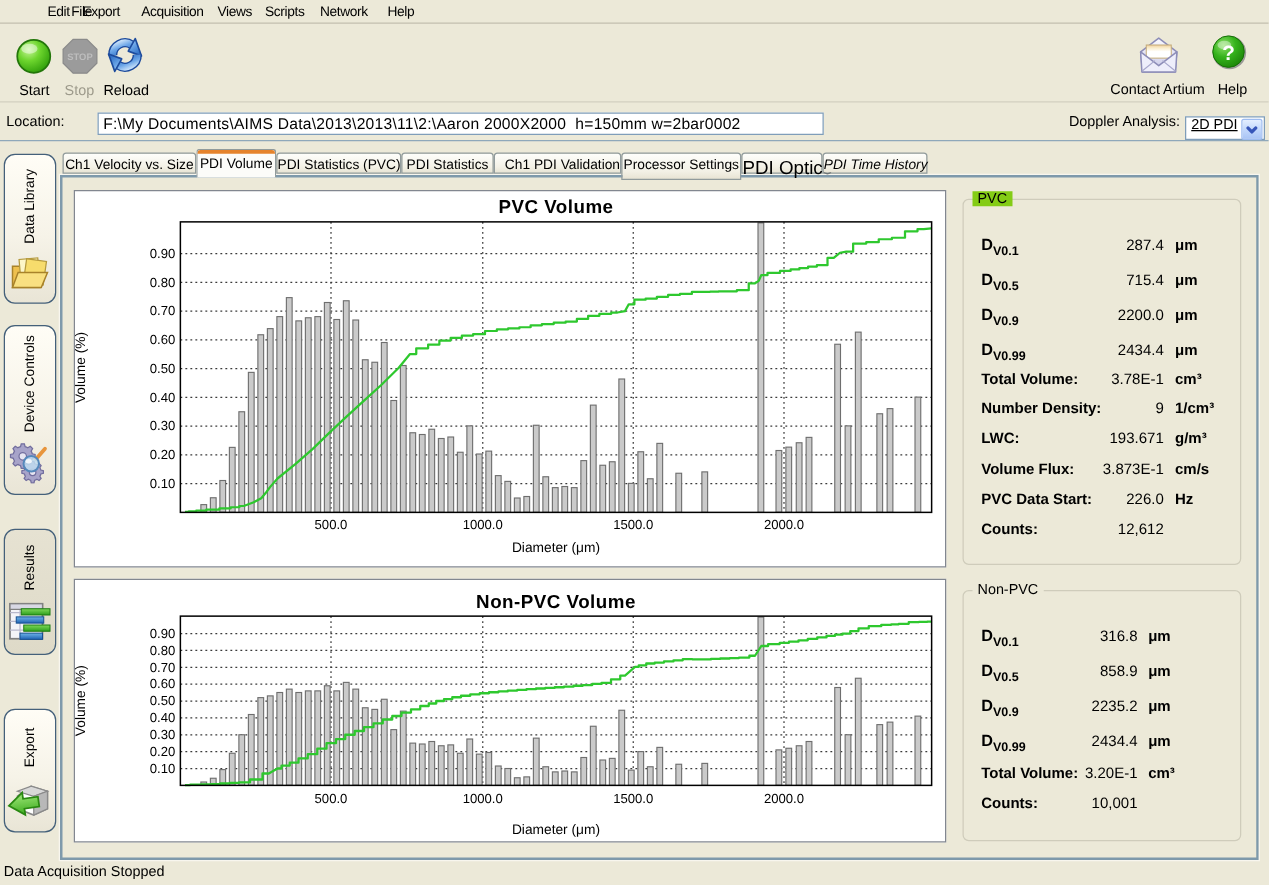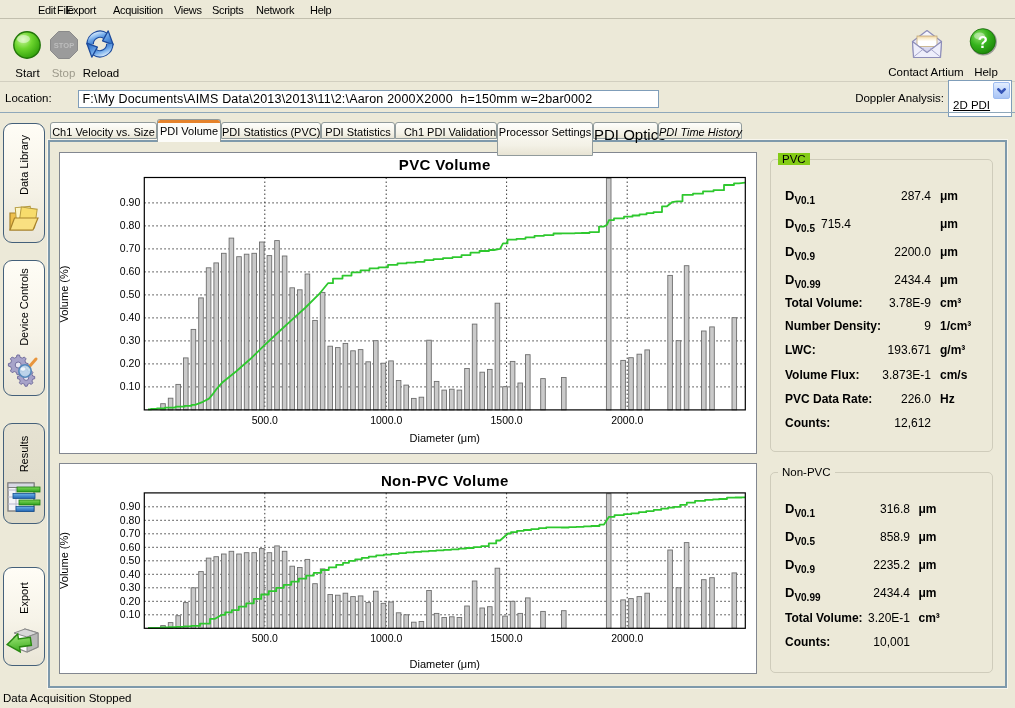--- a/index.html
+++ b/index.html
@@ -82,21 +82,21 @@
 <div style="position:absolute;left:0px;top:67px;width:55px;text-align:center;font-size:11.5px;">Start</div>
 <div style="position:absolute;left:36px;top:67px;width:55px;text-align:center;font-size:11.5px;color:#9d9a8b;">Stop</div>
 <div style="position:absolute;left:73px;top:67px;width:56px;text-align:center;font-size:11.5px;">Reload</div>
 <div style="position:absolute;left:886px;top:66px;width:80px;text-align:center;font-size:11.5px;">Contact Artium</div>
 <div style="position:absolute;left:958px;top:66px;width:56px;text-align:center;font-size:11.5px;">Help</div>
 <div style="position:absolute;left:0;top:81px;width:1015px;height:1px;background:#d2cfc0;"></div>
 
 <span style="position:absolute;left:5px;top:92px;font-size:11.5px;">Location:</span>
 <div style="position:absolute;left:77.5px;top:89.5px;width:575px;height:15px;background:#fff;border:1px solid #7f9db9;font-size:12.5px;letter-spacing:0.2px;padding-top:1px;padding-left:4px;overflow:hidden;white-space:nowrap;">F:\My Documents\AIMS Data\2013\2013\11\2:\Aaron 2000X2000&nbsp; h=150mm w=2bar0002</div>
 <div style="position:absolute;left:824px;top:92px;width:120px;text-align:right;font-size:11.5px;">Doppler Analysis:</div>
-<div style="position:absolute;left:948px;top:80px;width:58px;height:17px;background:#fff;border:1px solid #7f9db9;font-size:11.5px;padding-top:18px;padding-left:4px;text-decoration:underline;">2D PDI
+<div style="position:absolute;left:948px;top:93px;width:58px;height:17px;background:#fff;border:1px solid #7f9db9;font-size:11.5px;padding-top:0;padding-left:4px;text-decoration:underline;">2D PDI
 <div style="position:absolute;right:1px;top:1px;width:15px;height:15px;background:linear-gradient(180deg,#e3eeff 0%,#c3d8fb 50%,#a9c4f5 100%);border:1px solid #9ebcf0;border-radius:2px;">
       <svg width="9" height="6" viewBox="0 0 9 6" style="position:absolute;left:3px;top:5px;">
         <path d="M0.5 0.5 L4.5 4.5 L8.5 0.5" fill="none" stroke="#3655b8" stroke-width="2.6"></path>
       </svg>
     </div></div>
 <div style="position:absolute;left:0;top:112px;width:1015px;height:1px;background:#8fa8ba;"></div>
 
 <div style="position:absolute;left:3px;top:123px;width:40px;height:118px;background:linear-gradient(180deg,#fffdf6 0%,#f6f3e8 55%,#e9e5d6 100%);border:1.6px solid #44607a;border-radius:9px;">
 <div style="position:absolute;left:0;top:10px;width:100%;height:62px;display:flex;align-items:center;justify-content:center;">
 <span style="transform:rotate(-90deg);white-space:nowrap;font-size:11px;color:#000;">Data Library</span>
@@ -177,21 +177,21 @@
   </div>
 <div style="position:absolute;left:221px;top:121.5px;width:100px;height:17px;background:linear-gradient(180deg,#fefefb 0%,#f3f1e6 70%,#e8e4d4 100%);border:1px solid #919b9c;border-radius:3px 3px 0 0;z-index:3;box-sizing:border-box;">
 <div style="position:absolute;top:3.5px;width:100%;text-align:center;font-size:11px;white-space:nowrap;">PDI Statistics (PVC)</div>
   </div>
 <div style="position:absolute;left:321px;top:121.5px;width:74px;height:17px;background:linear-gradient(180deg,#fefefb 0%,#f3f1e6 70%,#e8e4d4 100%);border:1px solid #919b9c;border-radius:3px 3px 0 0;z-index:3;box-sizing:border-box;">
 <div style="position:absolute;top:3.5px;width:100%;text-align:center;font-size:11px;white-space:nowrap;">PDI Statistics</div>
   </div>
 <div style="position:absolute;left:395px;top:121.5px;width:102px;height:17px;background:linear-gradient(180deg,#fefefb 0%,#f3f1e6 70%,#e8e4d4 100%);border:1px solid #919b9c;border-radius:3px 3px 0 0;z-index:3;box-sizing:border-box;">
 <div style="position:absolute;top:3.5px;width:100%;text-align:right;font-size:11px;white-space:nowrap;">Ch1 PDI Validation</div>
   </div>
-<div style="position:absolute;left:497px;top:121.5px;width:96px;height:34px;background:linear-gradient(180deg,#fefefb 0%,#f3f1e6 70%,#e8e4d4 100%);border:1px solid #919b9c;border-radius:3px 3px 0 0;z-index:3;box-sizing:border-box;">
+<div style="position:absolute;left:497px;top:121.5px;width:96px;height:22px;background:linear-gradient(180deg,#fefefb 0%,#f3f1e6 70%,#e8e4d4 100%);border:1px solid #919b9c;border-radius:3px 3px 0 0;z-index:3;box-sizing:border-box;">
 <div style="position:absolute;top:3.5px;width:100%;text-align:center;font-size:11px;white-space:nowrap;">Processor Settings</div>
   </div>
 <div style="position:absolute;left:593px;top:121.5px;width:65px;height:17px;background:linear-gradient(180deg,#fefefb 0%,#f3f1e6 70%,#e8e4d4 100%);border:1px solid #919b9c;border-radius:3px 3px 0 0;z-index:3;box-sizing:border-box;">
 <div style="position:absolute;top:3.5px;width:100%;text-align:center;font-size:15px;white-space:nowrap;">PDI Optics</div>
   </div>
 <div style="position:absolute;left:658px;top:121.5px;width:84px;height:17px;background:linear-gradient(180deg,#fefefb 0%,#f3f1e6 70%,#e8e4d4 100%);border:1px solid #919b9c;border-radius:3px 3px 0 0;z-index:3;box-sizing:border-box;font-style:italic;">
 <div style="position:absolute;top:3.5px;width:100%;text-align:center;font-size:11px;white-space:nowrap;">PDI Time History</div>
   </div>
 
 <div style="position:absolute;left:58.5px;top:151.5px;width:696px;height:300px;background:#ffffff;border:1px solid #828790;"></div>
@@ -388,41 +388,41 @@
     <text x="444.8" y="667.0" font-size="11" text-anchor="middle" fill="#000">Diameter (μm)</text>
     <text x="68" y="560" font-size="11" text-anchor="middle" fill="#000" transform="rotate(-90 68 560)">Volume (%)</text>
   </svg>
 
 <div style="position:absolute;left:770px;top:159px;width:221px;height:291px;border:1px solid #cfccbb;border-radius:5px;"></div>
 <div style="position:absolute;left:778px;top:153px;padding:0 4px;background:#84cc16;font-size:11.5px;">PVC</div>
 <div style="position:absolute;left:785px;top:187.5px;font-weight:bold;font-size:13px;">D<span style="font-size:10px;position:relative;top:4px;">V0.1</span></div>
 <div style="position:absolute;left:821px;top:188.5px;width:110px;text-align:right;font-size:12px;">287.4</div>
 <div style="position:absolute;left:940px;top:188.5px;font-weight:bold;font-size:12px;">μm</div>
 <div style="position:absolute;left:785px;top:215.5px;font-weight:bold;font-size:13px;">D<span style="font-size:10px;position:relative;top:4px;">V0.5</span></div>
-<div style="position:absolute;left:821px;top:216.5px;width:110px;font-size:12px;">715.4</div>
+<div style="position:absolute;left:821px;top:216.5px;width:110px;text-align:right;font-size:12px;">715.4</div>
 <div style="position:absolute;left:940px;top:216.5px;font-weight:bold;font-size:12px;">μm</div>
 <div style="position:absolute;left:785px;top:243.5px;font-weight:bold;font-size:13px;">D<span style="font-size:10px;position:relative;top:4px;">V0.9</span></div>
 <div style="position:absolute;left:821px;top:244.5px;width:110px;text-align:right;font-size:12px;">2200.0</div>
 <div style="position:absolute;left:940px;top:244.5px;font-weight:bold;font-size:12px;">μm</div>
 <div style="position:absolute;left:785px;top:271.5px;font-weight:bold;font-size:13px;">D<span style="font-size:10px;position:relative;top:4px;">V0.99</span></div>
 <div style="position:absolute;left:821px;top:272.5px;width:110px;text-align:right;font-size:12px;">2434.4</div>
 <div style="position:absolute;left:940px;top:272.5px;font-weight:bold;font-size:12px;">μm</div>
 <div style="position:absolute;left:785px;top:296px;font-weight:bold;font-size:12px;">Total Volume:</div>
-<div style="position:absolute;left:821px;top:296px;width:110px;text-align:right;font-size:12px;">3.78E-9</div>
+<div style="position:absolute;left:821px;top:296px;width:110px;text-align:right;font-size:12px;">3.78E-1</div>
 <div style="position:absolute;left:940px;top:296px;font-weight:bold;font-size:12px;">cm³</div>
 <div style="position:absolute;left:785px;top:318.5px;font-weight:bold;font-size:12px;">Number Density:</div>
 <div style="position:absolute;left:821px;top:318.5px;width:110px;text-align:right;font-size:12px;">9</div>
 <div style="position:absolute;left:940px;top:318.5px;font-weight:bold;font-size:12px;">1/cm³</div>
 <div style="position:absolute;left:785px;top:343px;font-weight:bold;font-size:12px;">LWC:</div>
 <div style="position:absolute;left:821px;top:343px;width:110px;text-align:right;font-size:12px;">193.671</div>
 <div style="position:absolute;left:940px;top:343px;font-weight:bold;font-size:12px;">g/m³</div>
 <div style="position:absolute;left:785px;top:367.5px;font-weight:bold;font-size:12px;">Volume Flux:</div>
 <div style="position:absolute;left:821px;top:367.5px;width:110px;text-align:right;font-size:12px;">3.873E-1</div>
 <div style="position:absolute;left:940px;top:367.5px;font-weight:bold;font-size:12px;">cm/s</div>
-<div style="position:absolute;left:785px;top:392px;font-weight:bold;font-size:12px;">PVC Data Rate:</div>
+<div style="position:absolute;left:785px;top:392px;font-weight:bold;font-size:12px;">PVC Data Start:</div>
 <div style="position:absolute;left:821px;top:392px;width:110px;text-align:right;font-size:12px;">226.0</div>
 <div style="position:absolute;left:940px;top:392px;font-weight:bold;font-size:12px;">Hz</div>
 <div style="position:absolute;left:785px;top:416px;font-weight:bold;font-size:12px;">Counts:</div>
 <div style="position:absolute;left:821px;top:416px;width:110px;text-align:right;font-size:12px;">12,612</div>
 <div style="position:absolute;left:770px;top:472px;width:221px;height:199px;border:1px solid #cfccbb;border-radius:5px;"></div>
 <div style="position:absolute;left:778px;top:466px;padding:0 4px;background:#ece9d8;font-size:11.5px;">Non-PVC</div>
 <div style="position:absolute;left:785px;top:500.5px;font-weight:bold;font-size:13px;">D<span style="font-size:10px;position:relative;top:4px;">V0.1</span></div>
 <div style="position:absolute;left:800px;top:501.5px;width:110px;text-align:right;font-size:12px;">316.8</div>
 <div style="position:absolute;left:918.5px;top:501.5px;font-weight:bold;font-size:12px;">μm</div>
 <div style="position:absolute;left:785px;top:528.5px;font-weight:bold;font-size:13px;">D<span style="font-size:10px;position:relative;top:4px;">V0.5</span></div>

